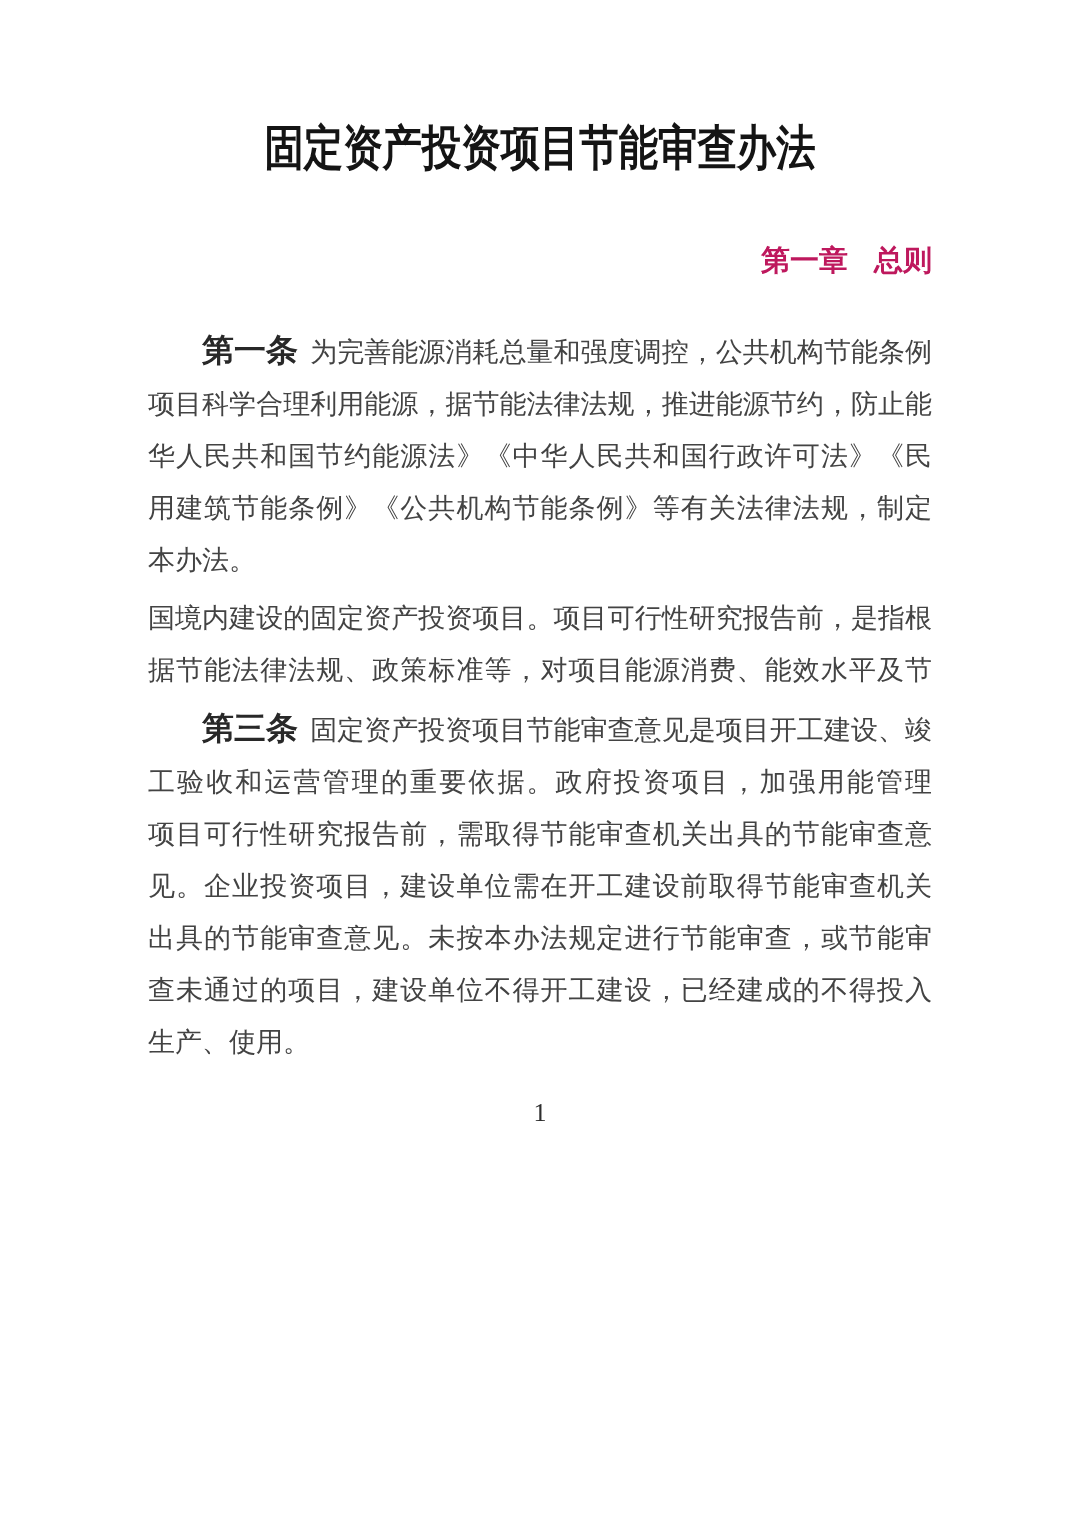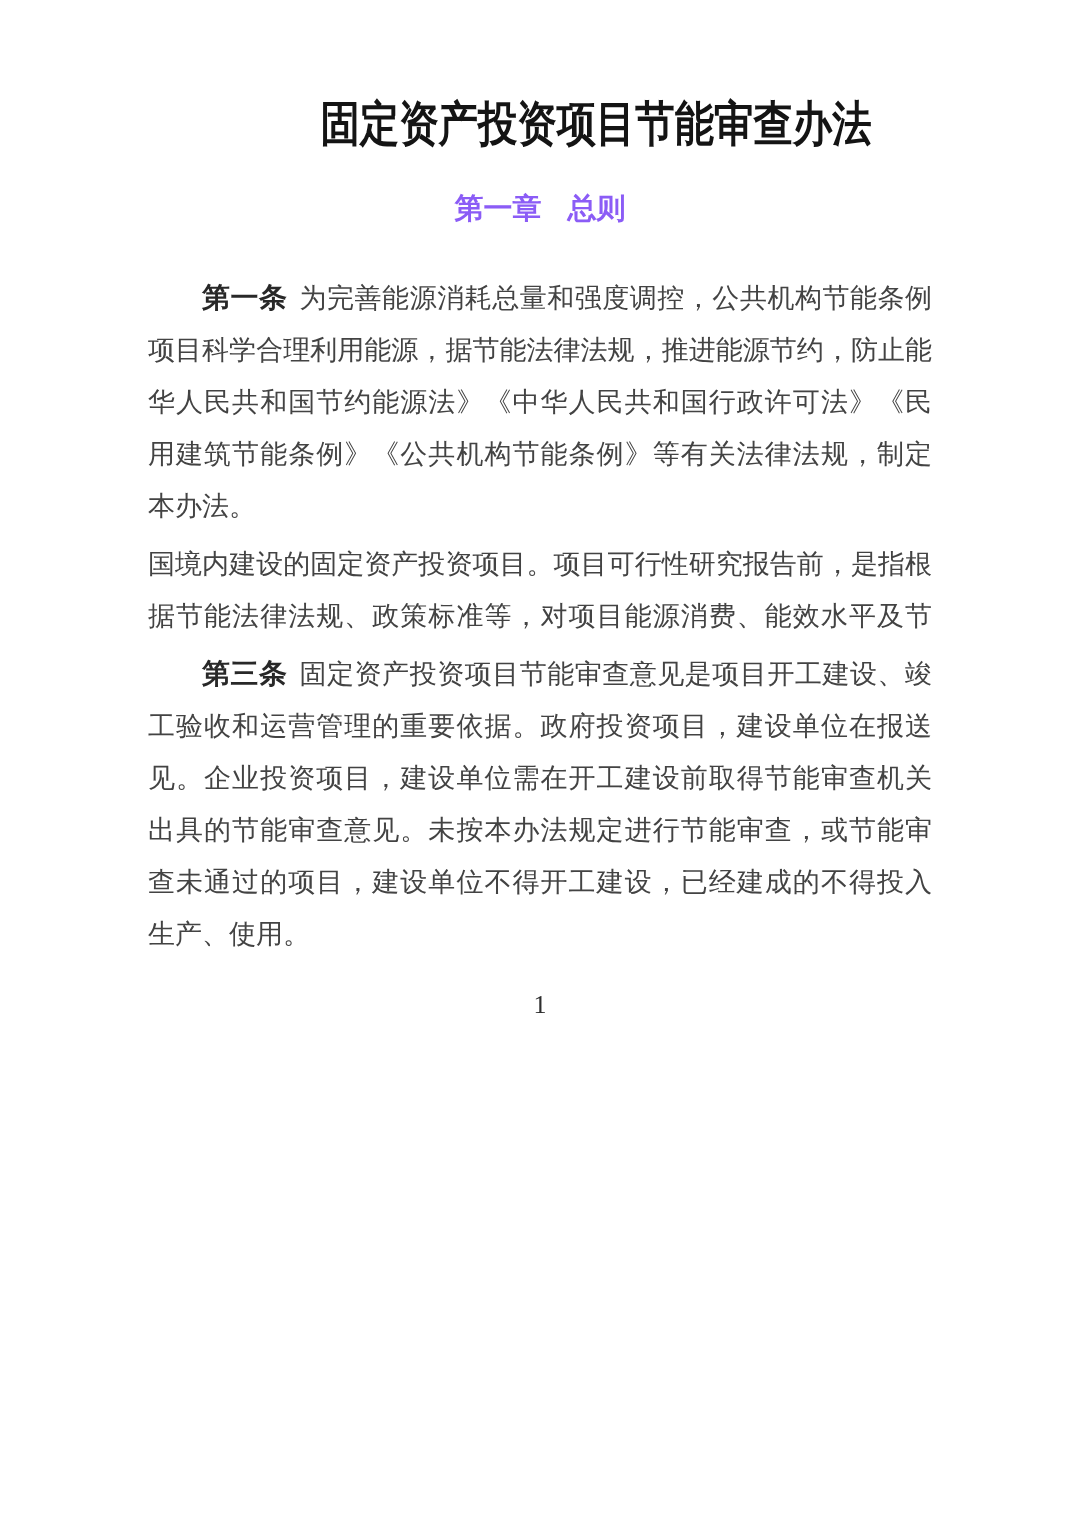--- a/index.html
+++ b/index.html
@@ -10,44 +10,44 @@
     margin: 0 auto;
     background: #ffffff;
     overflow: hidden;
     font-family: "Liberation Serif", "DejaVu Serif", serif;
   }
   .content {
     padding: 0 148px;
   }
   
   .doc-title {
-    padding-top: 96px;
+    padding-top: 120px;
     line-height: 56px;
     display: flex;
-    justify-content: flex-end;
+    justify-content: center;
   }
   .doc-title .t {
     display: inline-block;
     font-size: 48px;
     font-weight: 700;
     color: #141414;
     letter-spacing: 0px;
     transform: scaleX(0.82);
     transform-origin: center;
     white-space: nowrap;
   }
   
   .chapter {
-    margin-top: 38px;
+    margin-top: 66px;
     line-height: 36px;
-    text-align: center;
+    text-align: right;
     font-family: "Liberation Sans", "DejaVu Sans", sans-serif;
     font-weight: 700;
     font-size: 29px;
-    color: #8b5cf6;
+    color: #be185d;
   }
   .chapter .chapter-number { margin-right: 26px; }
   
   .body-text {
     margin-top: 46px;
     font-size: 27px;
     color: #434343;
     line-height: 52px;
   }
   .article { margin: 0; }
@@ -61,21 +61,21 @@
   }
   .line.last {
     text-align-last: left;
   }
   .line.first-line {
     padding-left: 54px; 
   }
   .article-label {
     font-family: "Liberation Sans", "DejaVu Sans", sans-serif;
     font-weight: 700;
-    font-size: 28px;
+    font-size: 32px;
     color: #282828;
     margin-right: 12px;
   }
   .page-number {
     margin-top: 30px;
     line-height: 30px;
     text-align: center;
     font-size: 26px;
     color: #2e2e2e;
   }
@@ -104,21 +104,22 @@
         <div class="line last">本办法。</div>
       </div>
 
       <div class="article">
         <div class="line">国境内建设的固定资产投资项目。项目可行性研究报告前，是指根</div>
         <div class="line">据节能法律法规、政策标准等，对项目能源消费、能效水平及节</div>
       </div>
 
       <div class="article">
         <div class="line first-line"><span class="article-label">第三条</span><span>固定资产投资项目节能审查意见是项目开工建设、竣</span></div>
-        <div class="line">工验收和运营管理的重要依据。政府投资项目，建设单位在报送</div>
+        <div class="line">工验收和运营管理的重要依据。政府投资项目，加强用能管理</div>
+        <div class="line">项目可行性研究报告前，需取得节能审查机关出具的节能审查意</div>
         <div class="line">见。企业投资项目，建设单位需在开工建设前取得节能审查机关</div>
         <div class="line">出具的节能审查意见。未按本办法规定进行节能审查，或节能审</div>
         <div class="line">查未通过的项目，建设单位不得开工建设，已经建成的不得投入</div>
         <div class="line last">生产、使用。</div>
       </div>
 
     </div>
 
     <div class="page-number">1</div>
 

